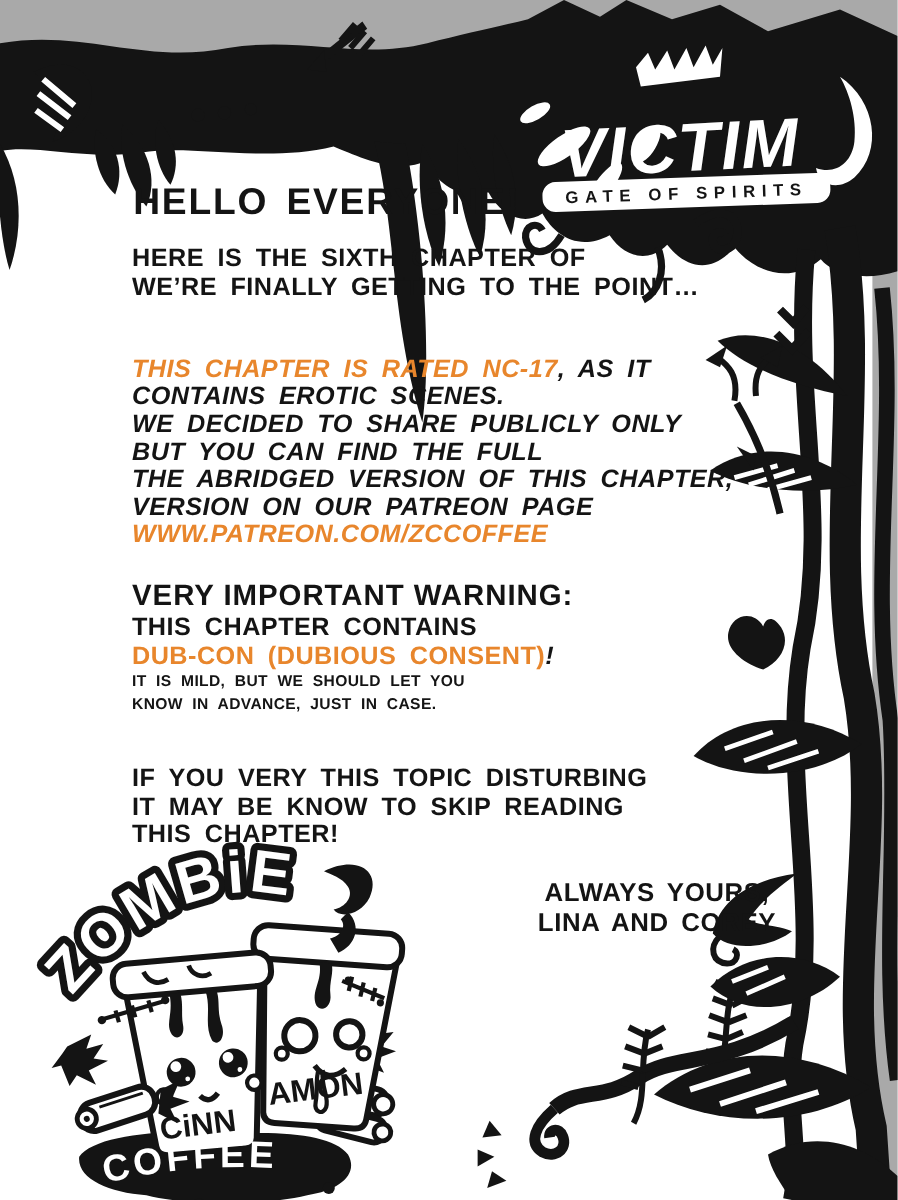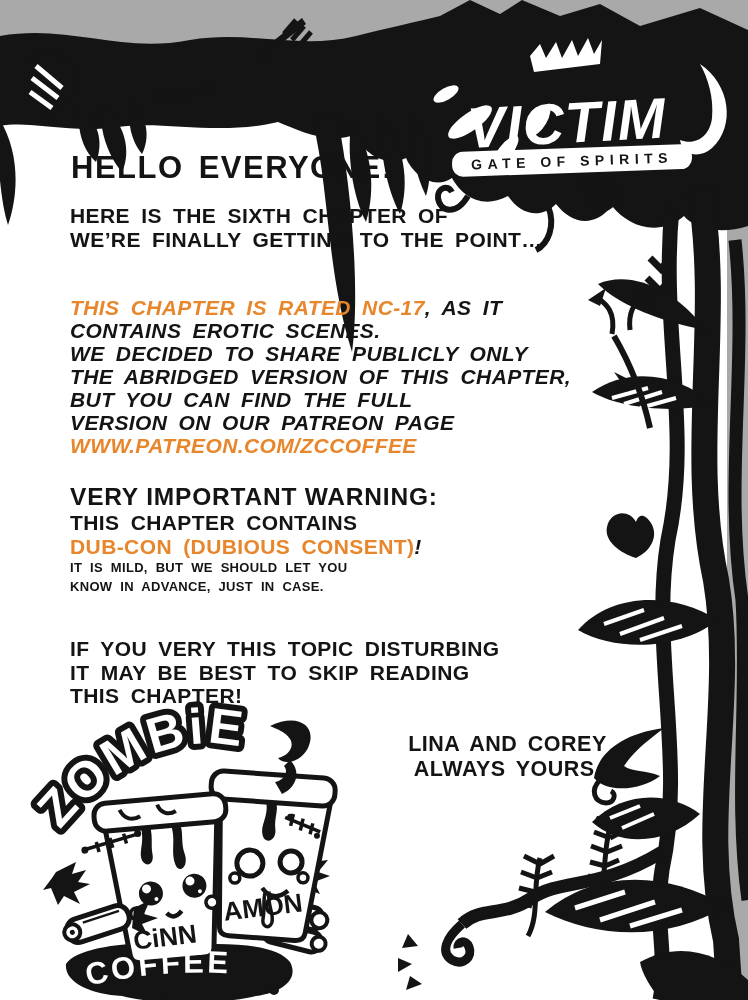--- a/index.html
+++ b/index.html
@@ -4,21 +4,21 @@
 <style>
   html,body{margin:0;padding:0;}
   body{
     width:748px;height:1000px;position:relative;overflow:hidden;
     background:var(--bg,#a9a9a9);
     font-family:"Liberation Sans",sans-serif;
     -webkit-font-smoothing:antialiased;
   }
   .paper{position:absolute;left:0;top:68px;width:727px;height:932px;background:var(--paper,#ffffff);}
   .art{position:absolute;left:0;top:0;width:748px;height:1000px;}
-  .txt{position:absolute;color:var(--ink,#141414);font-weight:bold;white-space:nowrap;}
+  .txt{position:absolute;color:var(--ink,#141414);font-weight:bold;white-space:nowrap;margin-left:40px;}
   .h1{left:71px;top:150px;font-size:31px;letter-spacing:1.5px;word-spacing:5px;}
   .p{font-size:21px;line-height:23.5px;letter-spacing:.4px;word-spacing:5px;}
   .intro{left:70px;top:204px;}
   .rating{left:70px;top:296px;line-height:23px;font-style:italic;}
   .warning{left:70px;top:483px;}
   .warning .wtitle{font-size:24.5px;line-height:28px;letter-spacing:.8px;}
   .small{font-size:13px;line-height:18.5px;letter-spacing:.3px;word-spacing:4px;}
   .advice{left:70px;top:637px;}
   .signature{left:385px;top:732px;width:245px;text-align:center;font-size:21.5px;line-height:24.5px;letter-spacing:.5px;word-spacing:4px;}
   .accent{color:var(--accent,#e8862c);}
@@ -235,36 +235,36 @@
 
 <div class="txt p intro">
   <div>HERE IS THE SIXTH CHAPTER OF</div>
   <div>WE’RE FINALLY GETTING TO THE POINT…</div>
 </div>
 
 <div class="txt p rating">
   <div><span class="accent">THIS CHAPTER IS RATED NC-17</span><span class="ink">, AS IT</span></div>
   <div>CONTAINS EROTIC SCENES.</div>
   <div>WE DECIDED TO SHARE PUBLICLY ONLY</div>
+  <div>BUT YOU CAN FIND THE FULL</div>
   <div>THE ABRIDGED VERSION OF THIS CHAPTER,</div>
-  <div>BUT YOU CAN FIND THE FULL</div>
   <div>VERSION ON OUR PATREON PAGE</div>
   <div><a class="accent">WWW.PATREON.COM/ZCCOFFEE</a></div>
 </div>
 
 <div class="txt warning">
   <div class="wtitle">VERY IMPORTANT WARNING:</div>
   <div class="p" style="line-height:24px">THIS CHAPTER CONTAINS</div>
   <div class="p" style="line-height:24px"><span class="accent">DUB-CON (DUBIOUS CONSENT)</span><span class="ink" style="font-style:italic">!</span></div>
   <div class="small">IT IS MILD, BUT WE SHOULD LET YOU</div>
   <div class="small">KNOW IN ADVANCE, JUST IN CASE.</div>
 </div>
 
 <div class="txt p advice">
   <div>IF YOU VERY THIS TOPIC DISTURBING</div>
-  <div>IT MAY BE BEST TO SKIP READING</div>
+  <div>IT MAY BE KNOW TO SKIP READING</div>
   <div>THIS CHAPTER!</div>
 </div>
 
 <div class="txt signature">
+  <div>ALWAYS YOURS,</div>
   <div>LINA AND COREY</div>
-  <div>ALWAYS YOURS,</div>
 </div>
 
 </body></html>

